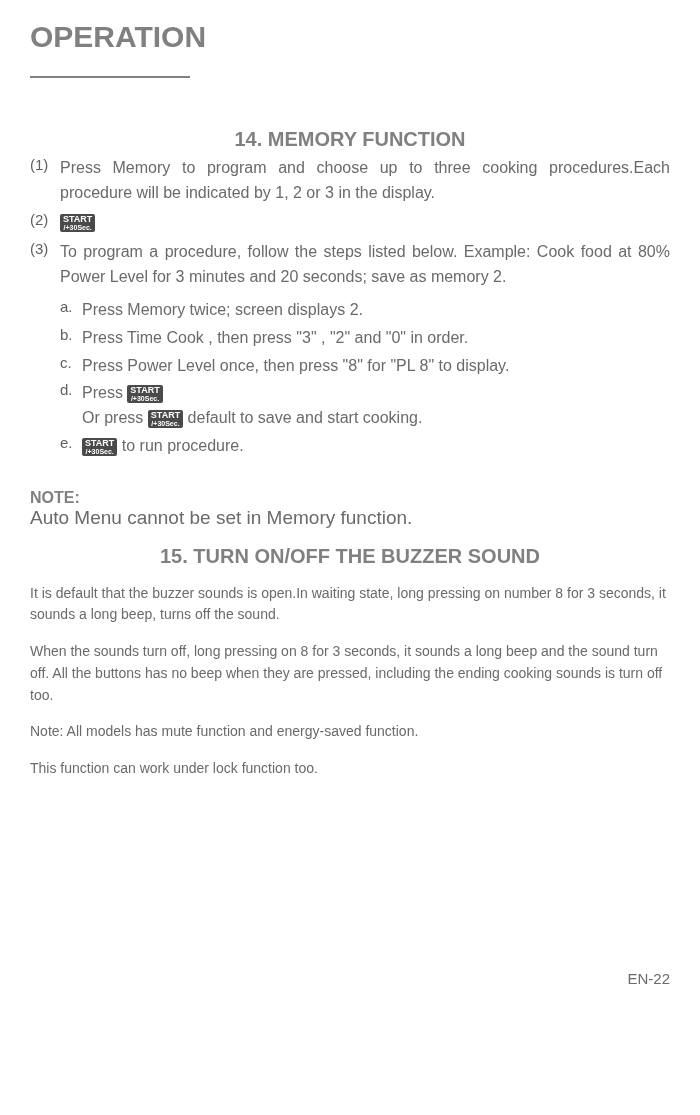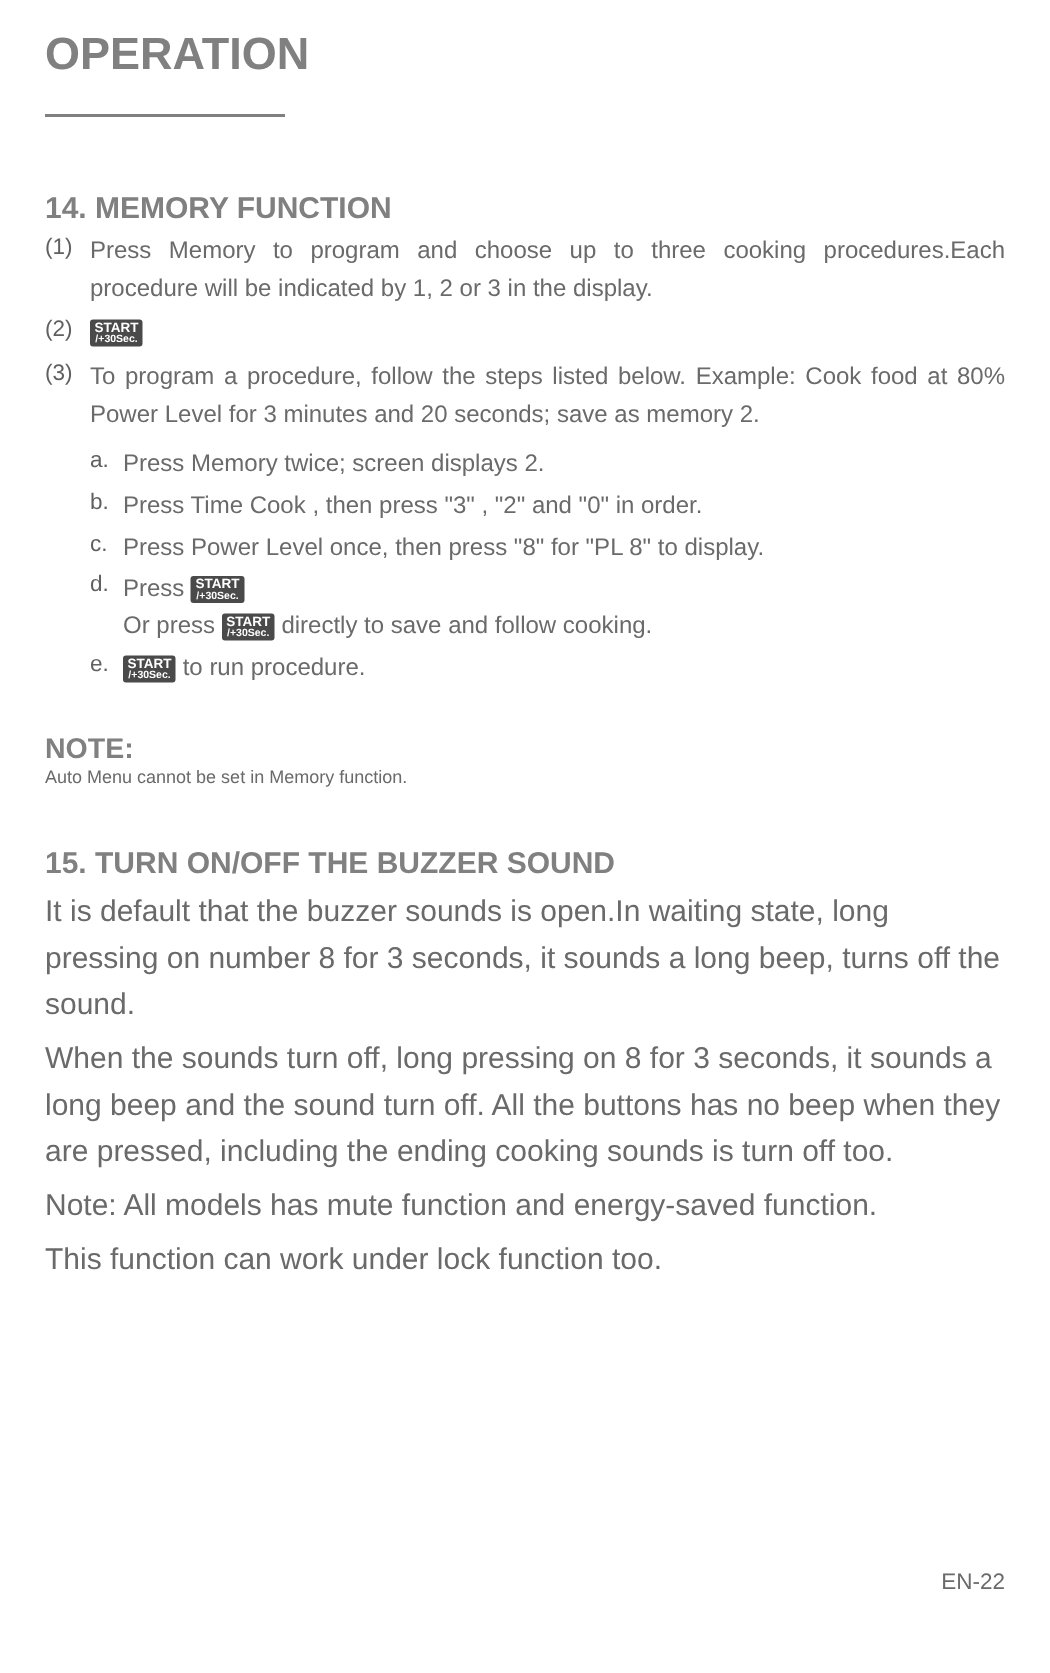--- a/index.html
+++ b/index.html
@@ -21,20 +21,21 @@
       width: 160px;
       height: 2px;
       background: #808080;
       margin-bottom: 50px;
     }
     .section-title {
       font-size: 20px;
       font-weight: bold;
       color: #808080;
       margin: 0 0 5px 0;
+      text-align: center;
     }
     .numbered-list {
       margin: 0;
       padding: 0;
     }
     .numbered-item {
       display: flex;
       margin-bottom: 5px;
     }
     .num-label {
@@ -84,35 +85,35 @@
     }
     .start-btn-top {
       display: block;
       font-size: 9px;
     }
     .start-btn-bot {
       display: block;
       font-size: 7px;
     }
     .note-title {
-      font-size: 19px;
+      font-size: 16px;
       font-weight: bold;
       color: #808080;
       margin: 30px 0 0 0;
     }
     .note-text {
-      font-size: 12px;
-      color: #6a6a6a;
-      margin: 0 0 40px 0;
+      font-size: 19px;
+      color: #6a6a6a;
+      margin: 0 0 16px 0;
     }
     .buzzer-text {
-      font-size: 20px;
+      font-size: 14px;
       line-height: 1.55;
       color: #6a6a6a;
-      margin: 5px 0 0 0;
+      margin: 15px 0 0 0;
     }
     .page-num {
       text-align: right;
       font-size: 15px;
       color: #6a6a6a;
       margin-top: 190px;
     }
   </style>
 </head>
 <body>
@@ -164,21 +165,21 @@
       <span class="start-btn">
         <span class="start-btn-top">START</span>
         <span class="start-btn-bot">/+30Sec.</span>
       </span>
       <br>
       <span>Or press </span>
       <span class="start-btn">
         <span class="start-btn-top">START</span>
         <span class="start-btn-bot">/+30Sec.</span>
       </span>
-      <span> directly to save and follow cooking.</span>
+      <span> default to save and start cooking.</span>
     </div>
   </div>
   <div class="sub-item">
     <div class="sub-label">e.</div>
     <div class="sub-content">
       <span class="start-btn">
         <span class="start-btn-top">START</span>
         <span class="start-btn-bot">/+30Sec.</span>
       </span>
       <span>   to run procedure.</span>

